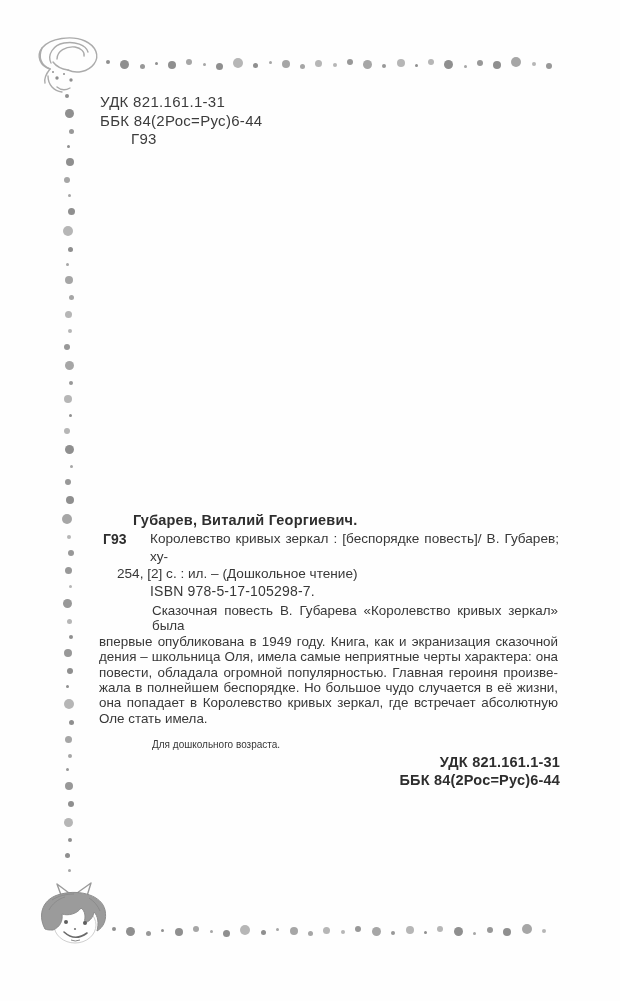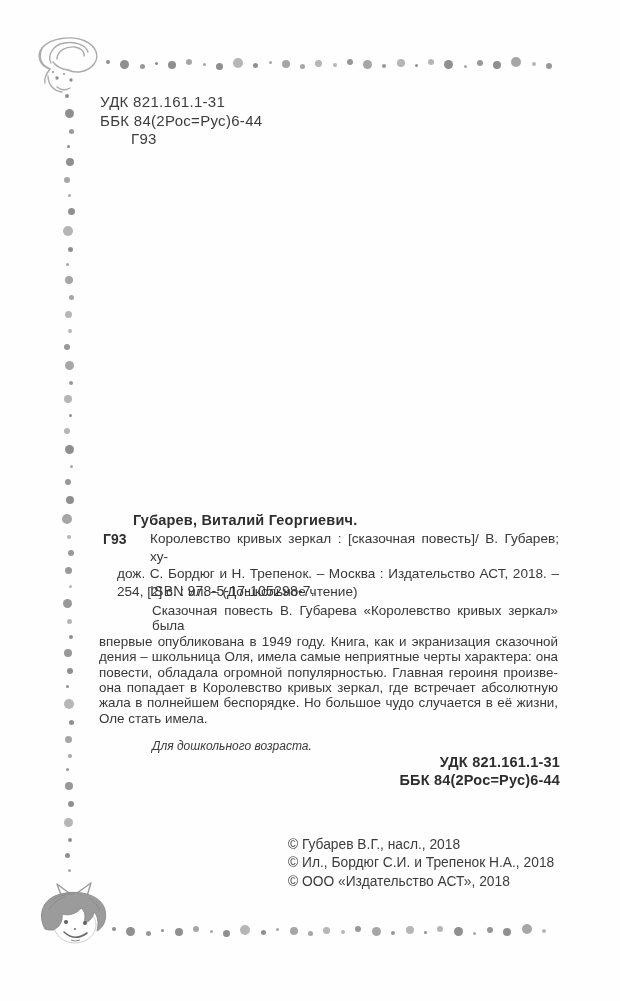--- a/index.html
+++ b/index.html
@@ -17,21 +17,21 @@
   .topblock{left:100px;top:93px;font-size:15px;line-height:18.5px;letter-spacing:.3px;color:#3c3c3c;}
   .topblock .code{padding-left:31px;}
   .author{left:133px;top:512px;font-size:14.5px;font-weight:bold;color:#2e2e2e;letter-spacing:.2px;}
   .entry-code{left:103px;top:531px;font-size:14px;font-weight:bold;color:#2e2e2e;}
   .entry{left:117px;top:530px;width:442px;font-size:13.6px;line-height:17.5px;color:#383838;}
   .entry .l0{padding-left:33px;}
   .just{text-align:justify;text-align-last:justify;}
   .isbn{left:150px;top:583px;font-size:14px;letter-spacing:.2px;}
   .annotation{left:99px;top:603px;width:459px;font-size:13.4px;line-height:15.4px;color:#383838;}
   .annotation .l0{padding-left:53px;}
-  .audience{left:152px;top:739px;font-size:12px;font-style:italic;}
+  .audience{left:152px;top:739px;font-size:10px;}
   .udk-right{left:300px;top:753px;width:260px;text-align:right;font-size:14.5px;font-weight:bold;line-height:18px;letter-spacing:.2px;color:#2e2e2e;}
   .copyright{left:288px;top:836px;font-size:13.8px;line-height:18.4px;color:#3c3c3c;}
 </style>
 </head>
 <body>
 
 <div class="page">
 
   <svg class="abs" style="left:30px;top:34px" width="78" height="70" viewBox="0 0 78 70">
     <g fill="none" stroke="#ababab" stroke-width="1.4" stroke-linecap="round">
@@ -162,47 +162,41 @@
 
   <div class="abs topblock">
     <div>УДК 821.161.1-31</div>
     <div>ББК 84(2Рос=Рус)6-44</div>
     <div class="code">Г93</div>
   </div>
 
   <div class="abs author">Губарев, Виталий Георгиевич.</div>
   <div class="abs entry-code">Г93</div>
   <div class="abs entry">
-    <div class="l0 just">Королевство кривых зеркал : [сказочная повесть]/ В. Губарев; ху-</div>
-    <div class="just">дож. С. Бордюг и Н. Трепенок. – Москва : Издательство АСТ, 2018. –</div>
+    <div class="l0 just">Королевство кривых зеркал : [беспорядке повесть]/ В. Губарев; ху-</div>
     <div>254, [2] с. : ил. – (Дошкольное чтение)</div>
   </div>
   <div class="abs isbn">ISBN 978-5-17-105298-7.</div>
 
   <div class="abs annotation">
     <div class="l0 just">Сказочная повесть В. Губарева «Королевство кривых зеркал» была</div>
     <div class="just">впервые опубликована в 1949 году. Книга, как и экранизация сказочной</div>
     <div class="just">дения – школьница Оля, имела самые неприятные черты характера: она</div>
     <div class="just">повести, обладала огромной популярностью. Главная героиня произве-</div>
+    <div class="just">жала в полнейшем беспорядке. Но большое чудо случается в её жизни,</div>
     <div class="just">она попадает в Королевство кривых зеркал, где встречает абсолютную</div>
-    <div class="just">жала в полнейшем беспорядке. Но большое чудо случается в её жизни,</div>
     <div>Оле стать имела.</div>
   </div>
   <div class="abs audience">Для дошкольного возраста.</div>
 
   <div class="abs udk-right">
     <div>УДК 821.161.1-31</div>
     <div>ББК 84(2Рос=Рус)6-44</div>
   </div>
 
-  <div class="abs copyright">
-    <div>© Губарев В.Г., насл., 2018</div>
-    <div>© Ил., Бордюг С.И. и Трепенок Н.А., 2018</div>
-    <div>© ООО «Издательство АСТ», 2018</div>
-  </div>
 
   <svg class="abs" style="left:34px;top:880px" width="84" height="72" viewBox="0 0 84 72">
     <g fill="none" stroke="#9a9a9a" stroke-width="1.4" stroke-linejoin="round">
       <path d="M35 13 L23 4 L27 15 Z"></path>
       <path d="M43 13 L57 3 L53 16 Z"></path>
       <path d="M35 13 L43 13 L42 18 L36 18 Z"></path>
     </g>
     <ellipse cx="41" cy="45" rx="21" ry="18" fill="#ffffff" stroke="#cfcfcf" stroke-width="1"></ellipse>
     <path d="M11 49 C3 34 9 18 27 14 C47 9 68 16 71 30 C73 39 70 47 63 51 C65 43 64 36 60 32 C59 38 55 42 50 43 C52 36 51 31 47 28 C43 34 34 36 28 34 C29 41 26 47 19 50 C16 50 13 50 11 49 Z" fill="#9b9b9b" stroke="#8d8d8d" stroke-width="1" stroke-linejoin="round"></path>
     <g stroke="#7f7f7f" stroke-width=".8" fill="none" opacity=".7">

